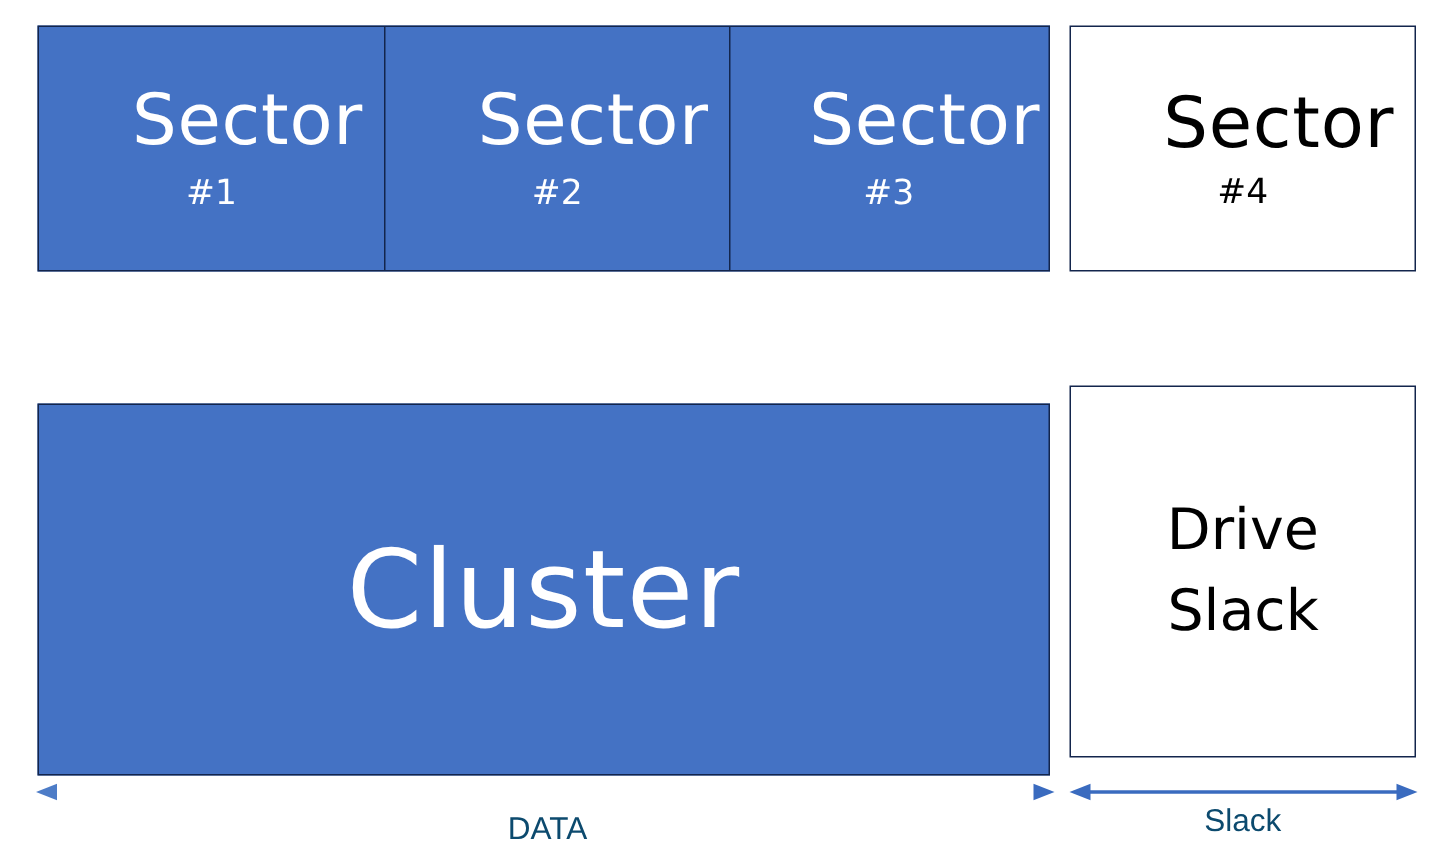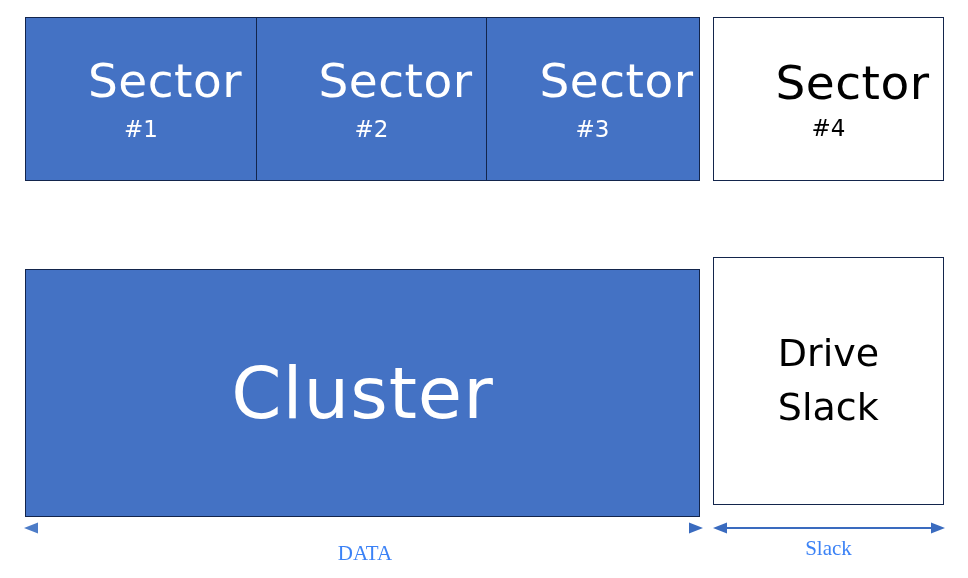--- a/index.html
+++ b/index.html
@@ -110,38 +110,38 @@
   }
 
   .drive-slack {
     left: 713px;
     top: 257px;
     width: 231px;
     height: 248px;
   }
   .drive-slack-label {
     font-size: 38px;
-    text-align: left;
+    text-align: right;
     line-height: 1.42;
   }
 
   
   .arrow-svg {
     position: absolute;
     left: 0;
     top: 505px;
     width: 968px;
     height: 45px;
   }
 
   .measure-label {
     position: absolute;
-    font-family: Liberation Serif, serif;
+    font-family: Liberation Sans, sans-serif;
     font-size: 21px;
-    color: #3b82f6;
+    color: #0c4a6e;
     text-align: center;
     white-space: nowrap;
   }
   .label-data {
     left: 0;
     top: 541px;
     width: 730px;
   }
   .label-slack {
     left: 713px;

